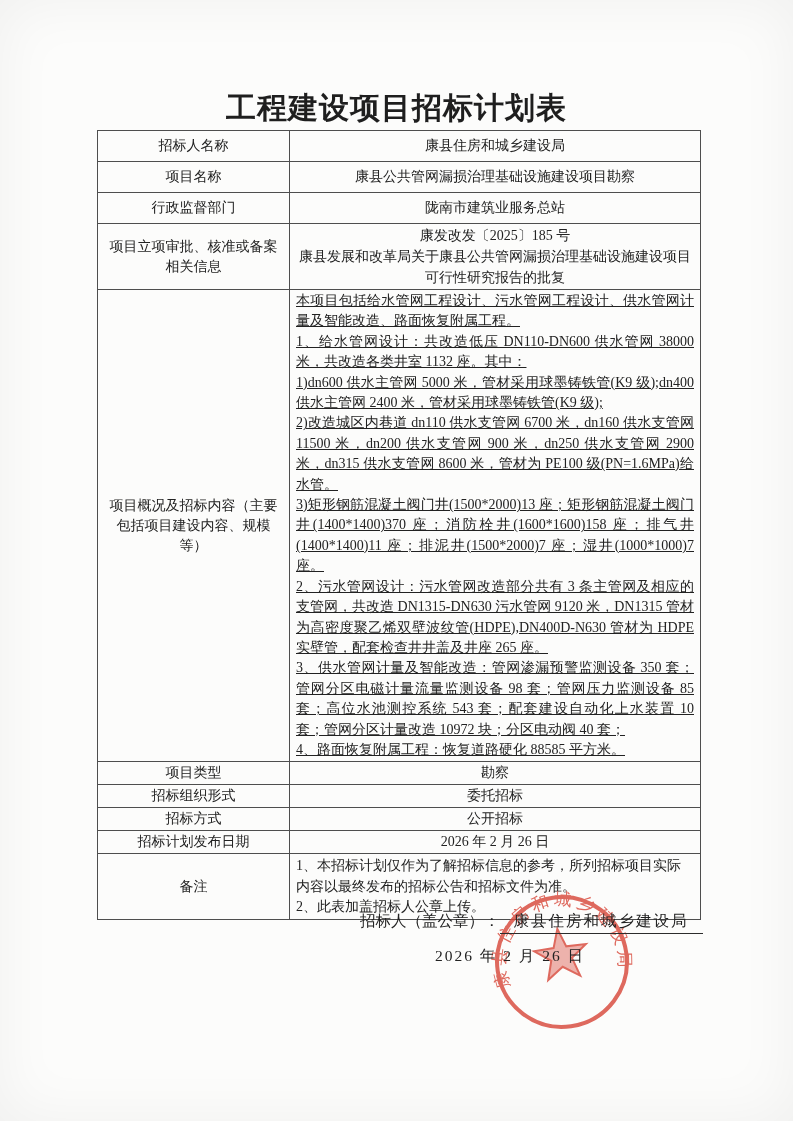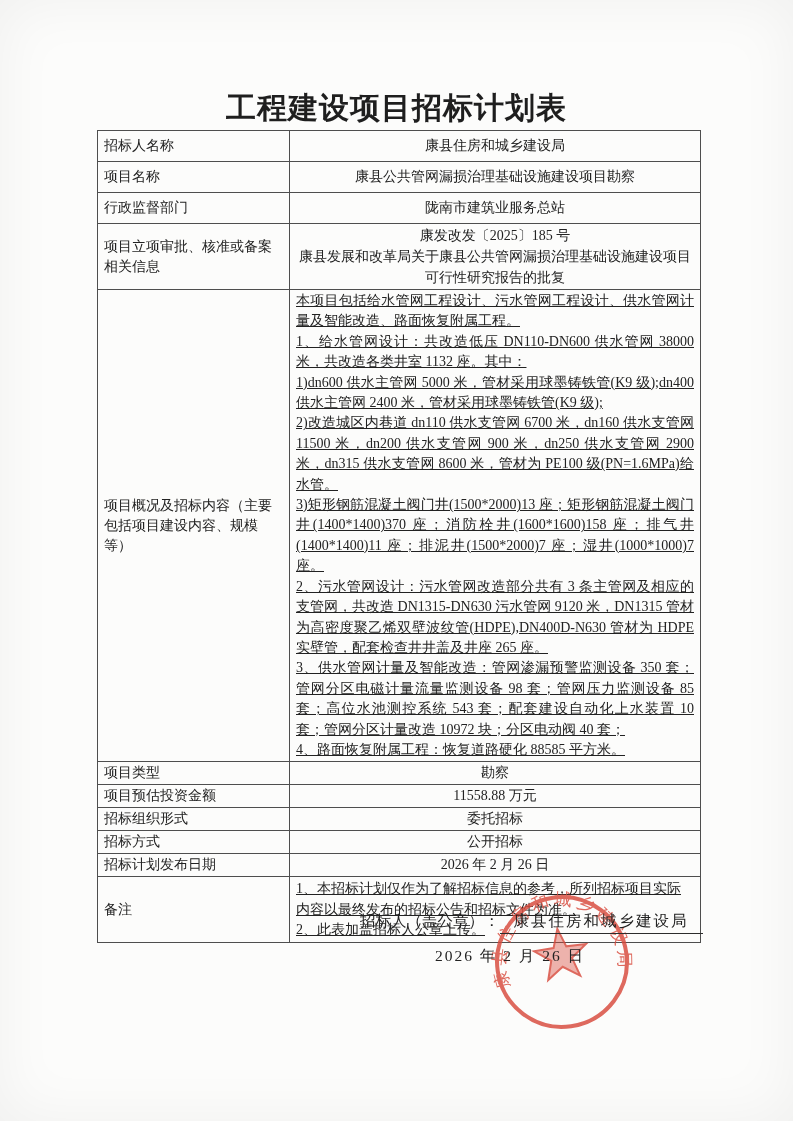--- a/index.html
+++ b/index.html
@@ -34,21 +34,21 @@
     font-size:14px;
     color:#222;
   }
   table.tender td{
     border:1px solid #4e4e4e;
     padding:1px 6px;
     vertical-align:middle;
   }
   td.lbl{
     width:179px;
-    text-align:left;
+    text-align:center;
     line-height:20px;
   }
   td.val{
     text-align:center;
     line-height:20px;
   }
   tr.r-s{height:31px;}
   tr.r-m{height:64px;}
   tr.r-xl{height:435px;}
   tr.r-xs{height:23px;}
@@ -62,21 +62,20 @@
   }
   td.overview p{
     margin:0;
     line-height:20.4px;
     text-align:justify;
   }
   td.remarks{
     vertical-align:top;
     text-align:left;
     padding:2px 8px;
-    text-decoration:underline;
   }
   td.remarks div{line-height:20.5px;text-align:left;}
   .signature{
     position:absolute;
     left:360px;top:911px;
     width:360px;
     font-size:15.5px;
     color:#222;
   }
   .sig-line{white-space:nowrap;}
@@ -140,24 +139,20 @@
           <p>2、污水管网设计：污水管网改造部分共有 3 条主管网及相应的支管网，共改造 DN1315-DN630 污水管网 9120 米，DN1315 管材为高密度聚乙烯双壁波纹管(HDPE),DN400D-N630 管材为 HDPE 实壁管，配套检查井井盖及井座 265 座。</p>
           <p>3、供水管网计量及智能改造：管网渗漏预警监测设备 350 套；管网分区电磁计量流量监测设备 98 套；管网压力监测设备 85 套；高位水池测控系统 543 套；配套建设自动化上水装置 10 套；管网分区计量改造 10972 块；分区电动阀 40 套；</p>
           <p>4、路面恢复附属工程：恢复道路硬化 88585 平方米。</p>
         </td>
       </tr>
       <tr class="r-xs">
         <td class="lbl">项目类型</td>
         <td class="val">勘察</td>
       </tr>
       <tr class="r-xs">
-        <td class="lbl">项目预估投资金额</td>
-        <td class="val">11558.88 万元</td>
-      </tr>
-      <tr class="r-xs">
         <td class="lbl">招标组织形式</td>
         <td class="val">委托招标</td>
       </tr>
       <tr class="r-xs">
         <td class="lbl">招标方式</td>
         <td class="val">公开招标</td>
       </tr>
       <tr class="r-xs">
         <td class="lbl">招标计划发布日期</td>
         <td class="val">2026 年 2 月 26 日</td>

